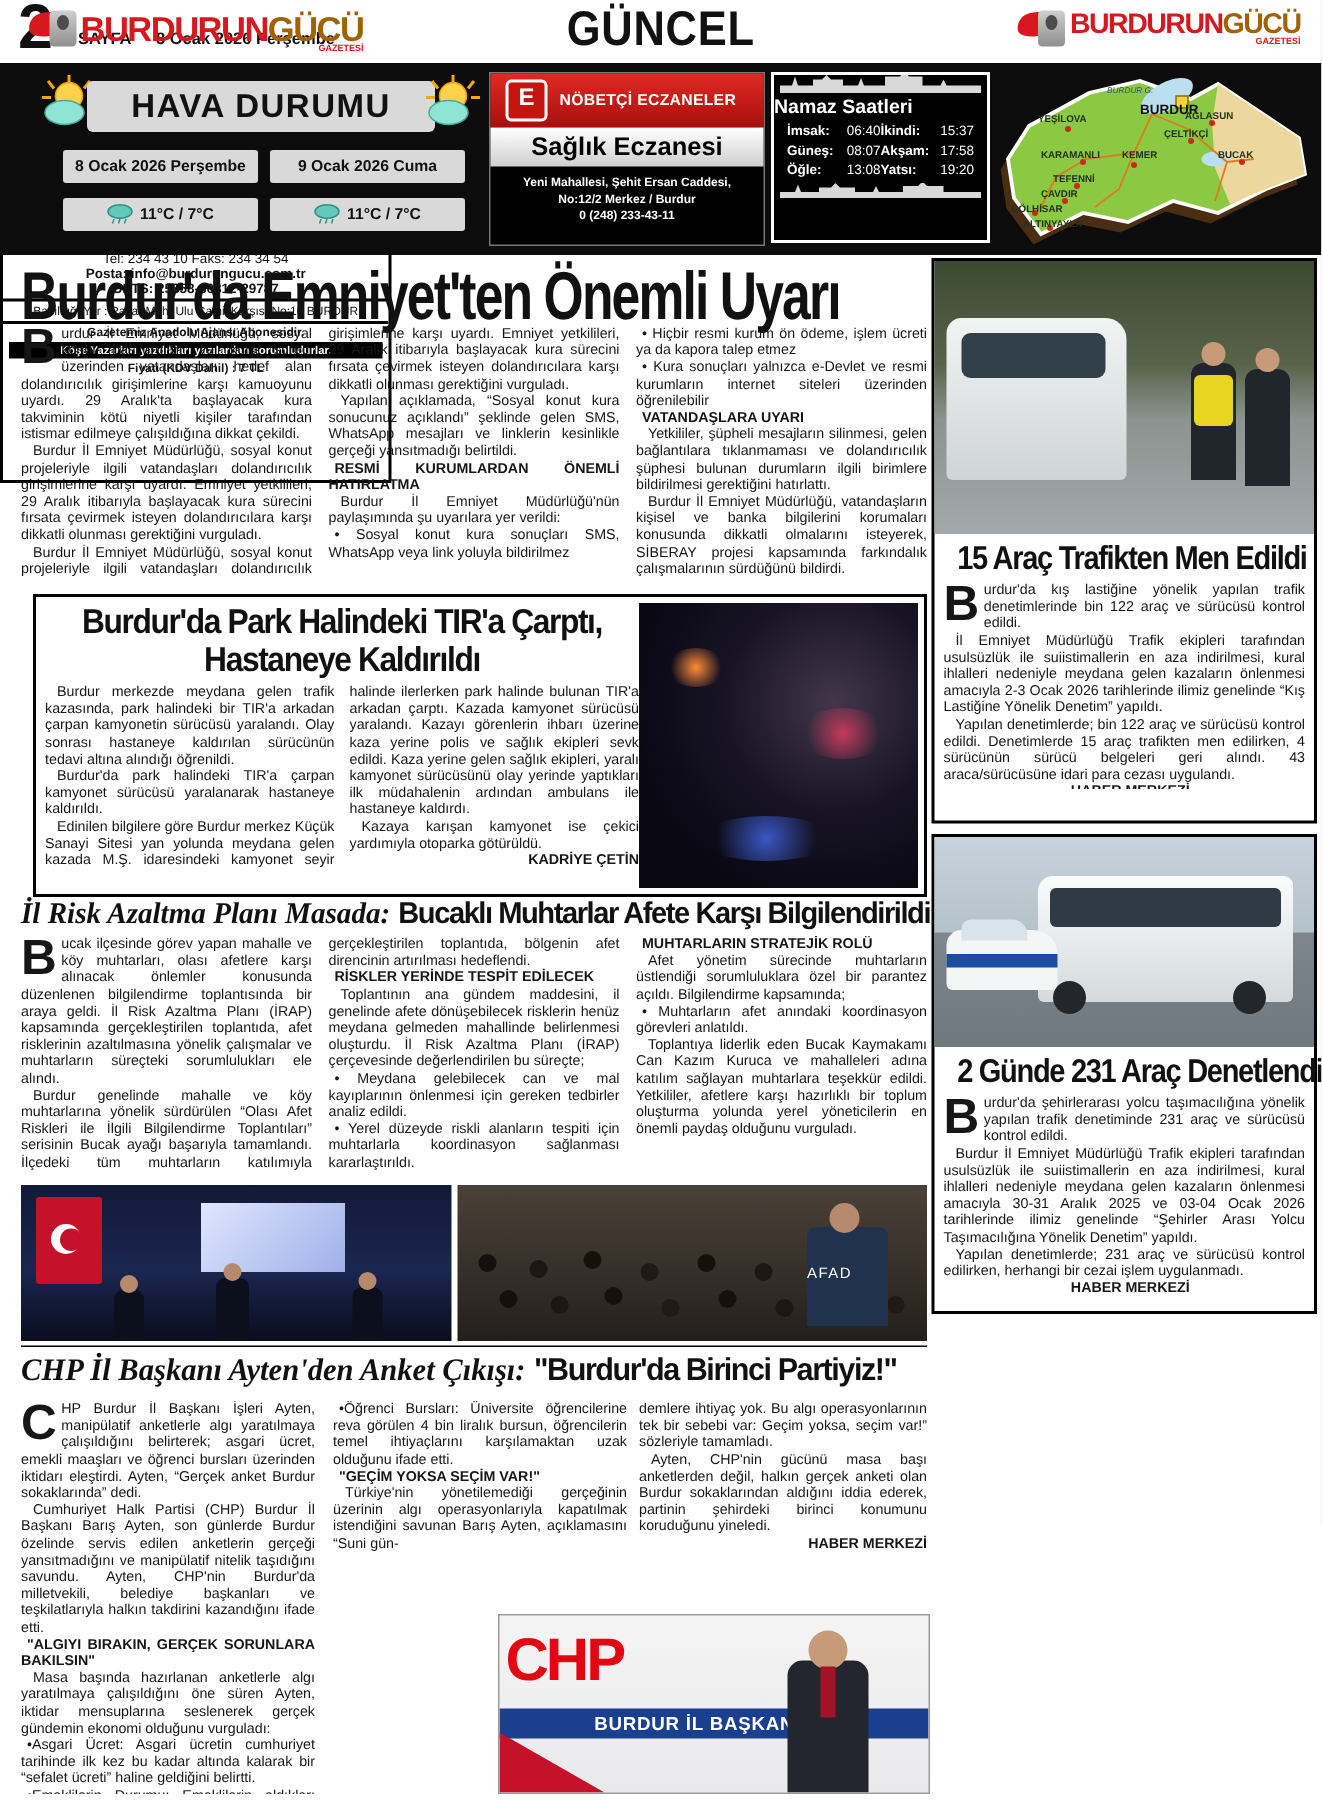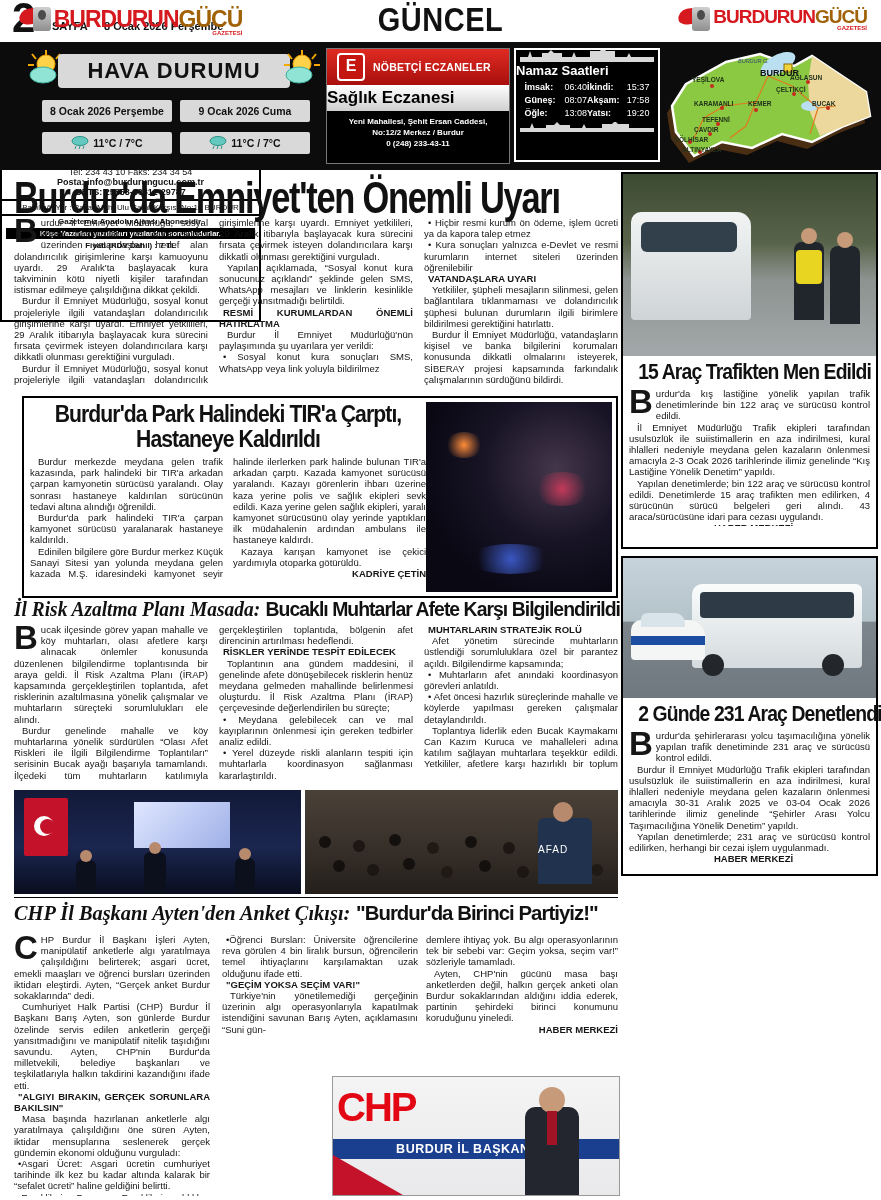--- a/index.html
+++ b/index.html
@@ -29,21 +29,21 @@
           text-align:center;font-size:22px;font-weight:bold;line-height:34px;letter-spacing:1px;color:#111}
   .sun{position:absolute;width:44px;height:40px}
   .wcell{position:absolute;height:22px;background:#d9d9d9;border-radius:2px;font-size:10.5px;font-weight:bold;
          color:#111;display:flex;align-items:center;justify-content:center}
   .ebox{position:absolute;left:326px;top:6px;width:182px;height:114px;background:#000;border:1px solid #777}
   .ehead{height:36px;background:linear-gradient(180deg,#e02a23,#a80f0c);display:flex;align-items:center}
   .elogo{width:24px;height:24px;margin:0 8px 0 10px;border:2px solid #fff;border-radius:4px;color:#fff;
          font-weight:bold;font-size:16px;text-align:center;line-height:22px;background:#c41511}
   .ehead .etxt{color:#fff;font-weight:bold;font-size:10.5px;letter-spacing:.2px}
   .ename{height:26px;background:linear-gradient(180deg,#fff,#cfcfcf);color:#000;font-weight:bold;font-size:17px;
-         line-height:26px}
+         text-align:center;line-height:26px}
   .eaddr{color:#fff;font-weight:bold;font-size:8px;text-align:center;line-height:11px;padding-top:5px}
   .nbox{position:absolute;left:514px;top:6px;width:146px;height:114px;background:#000;border:2px solid #fff;box-sizing:border-box}
   .ntitle{color:#fff;font-weight:bold;font-size:13px;margin-top:1px}
   .ngrid{display:flex;justify-content:center;padding:3px 6px 0 6px}
   .ncol{width:48%}
   .nrow{display:flex;justify-content:space-between;color:#fff;font-size:9px;line-height:13px}
   .nrow .nl{font-weight:bold}
   .skyline{display:block;margin:0 auto}
   .mapbox{position:absolute;left:660px;top:0px;width:218px;height:127px}
   .town{position:absolute;font-size:6.5px;font-weight:bold;color:#23331a;white-space:nowrap}
@@ -363,21 +363,20 @@
   <div class="risk-body bodytext cols3">
     <p class="noind"><span class="dcap">B</span><span>ucak ilçesinde görev yapan mahalle ve köy muhtarları, olası afetlere karşı alınacak önlemler konusunda düzenlenen bilgilendirme toplantısında bir araya geldi. İl Risk Azaltma Planı (İRAP) kapsamında gerçekleştirilen toplantıda, afet risklerinin azaltılmasına yönelik çalışmalar ve muhtarların süreçteki sorumlulukları ele alındı.</span></p>
     <p>Burdur genelinde mahalle ve köy muhtarlarına yönelik sürdürülen “Olası Afet Riskleri ile İlgili Bilgilendirme Toplantıları” serisinin Bucak ayağı başarıyla tamamlandı. İlçedeki tüm muhtarların katılımıyla gerçekleştirilen toplantıda, bölgenin afet direncinin artırılması hedeflendi.</p>
     <p class="sub">RİSKLER YERİNDE TESPİT EDİLECEK</p>
     <p>Toplantının ana gündem maddesini, il genelinde afete dönüşebilecek risklerin henüz meydana gelmeden mahallinde belirlenmesi oluşturdu. İl Risk Azaltma Planı (İRAP) çerçevesinde değerlendirilen bu süreçte;</p>
     <p class="bull">• Meydana gelebilecek can ve mal kayıplarının önlenmesi için gereken tedbirler analiz edildi.</p>
     <p class="bull">• Yerel düzeyde riskli alanların tespiti için muhtarlarla koordinasyon sağlanması kararlaştırıldı.</p>
     <p class="sub">MUHTARLARIN STRATEJİK ROLÜ</p>
     <p>Afet yönetim sürecinde muhtarların üstlendiği sorumluluklara özel bir parantez açıldı. Bilgilendirme kapsamında;</p>
     <p class="bull">• Muhtarların afet anındaki koordinasyon görevleri anlatıldı.</p>
-    <p class="bull">• Afet öncesi hazırlık süreçlerinde mahalle ve köylerde yapılması gereken çalışmalar detaylandırıldı.</p>
     <p>Toplantıya liderlik eden Bucak Kaymakamı Can Kazım Kuruca ve mahalleleri adına katılım sağlayan muhtarlara teşekkür edildi. Yetkililer, afetlere karşı hazırlıklı bir toplum oluşturma yolunda yerel yöneticilerin en önemli paydaş olduğunu vurguladı.</p>
 
   </div>
   <div class="photo ph-stagebg ph-stage">
     <div class="tflag"></div>
     <div class="screenlit"></div>
     <div class="sil" style="left:130px;bottom:0;width:22px;height:42px"></div>
     <div class="sil" style="left:62px;bottom:0;width:20px;height:34px"></div>
     <div class="sil" style="right:46px;bottom:0;width:20px;height:36px"></div>
   </div>

